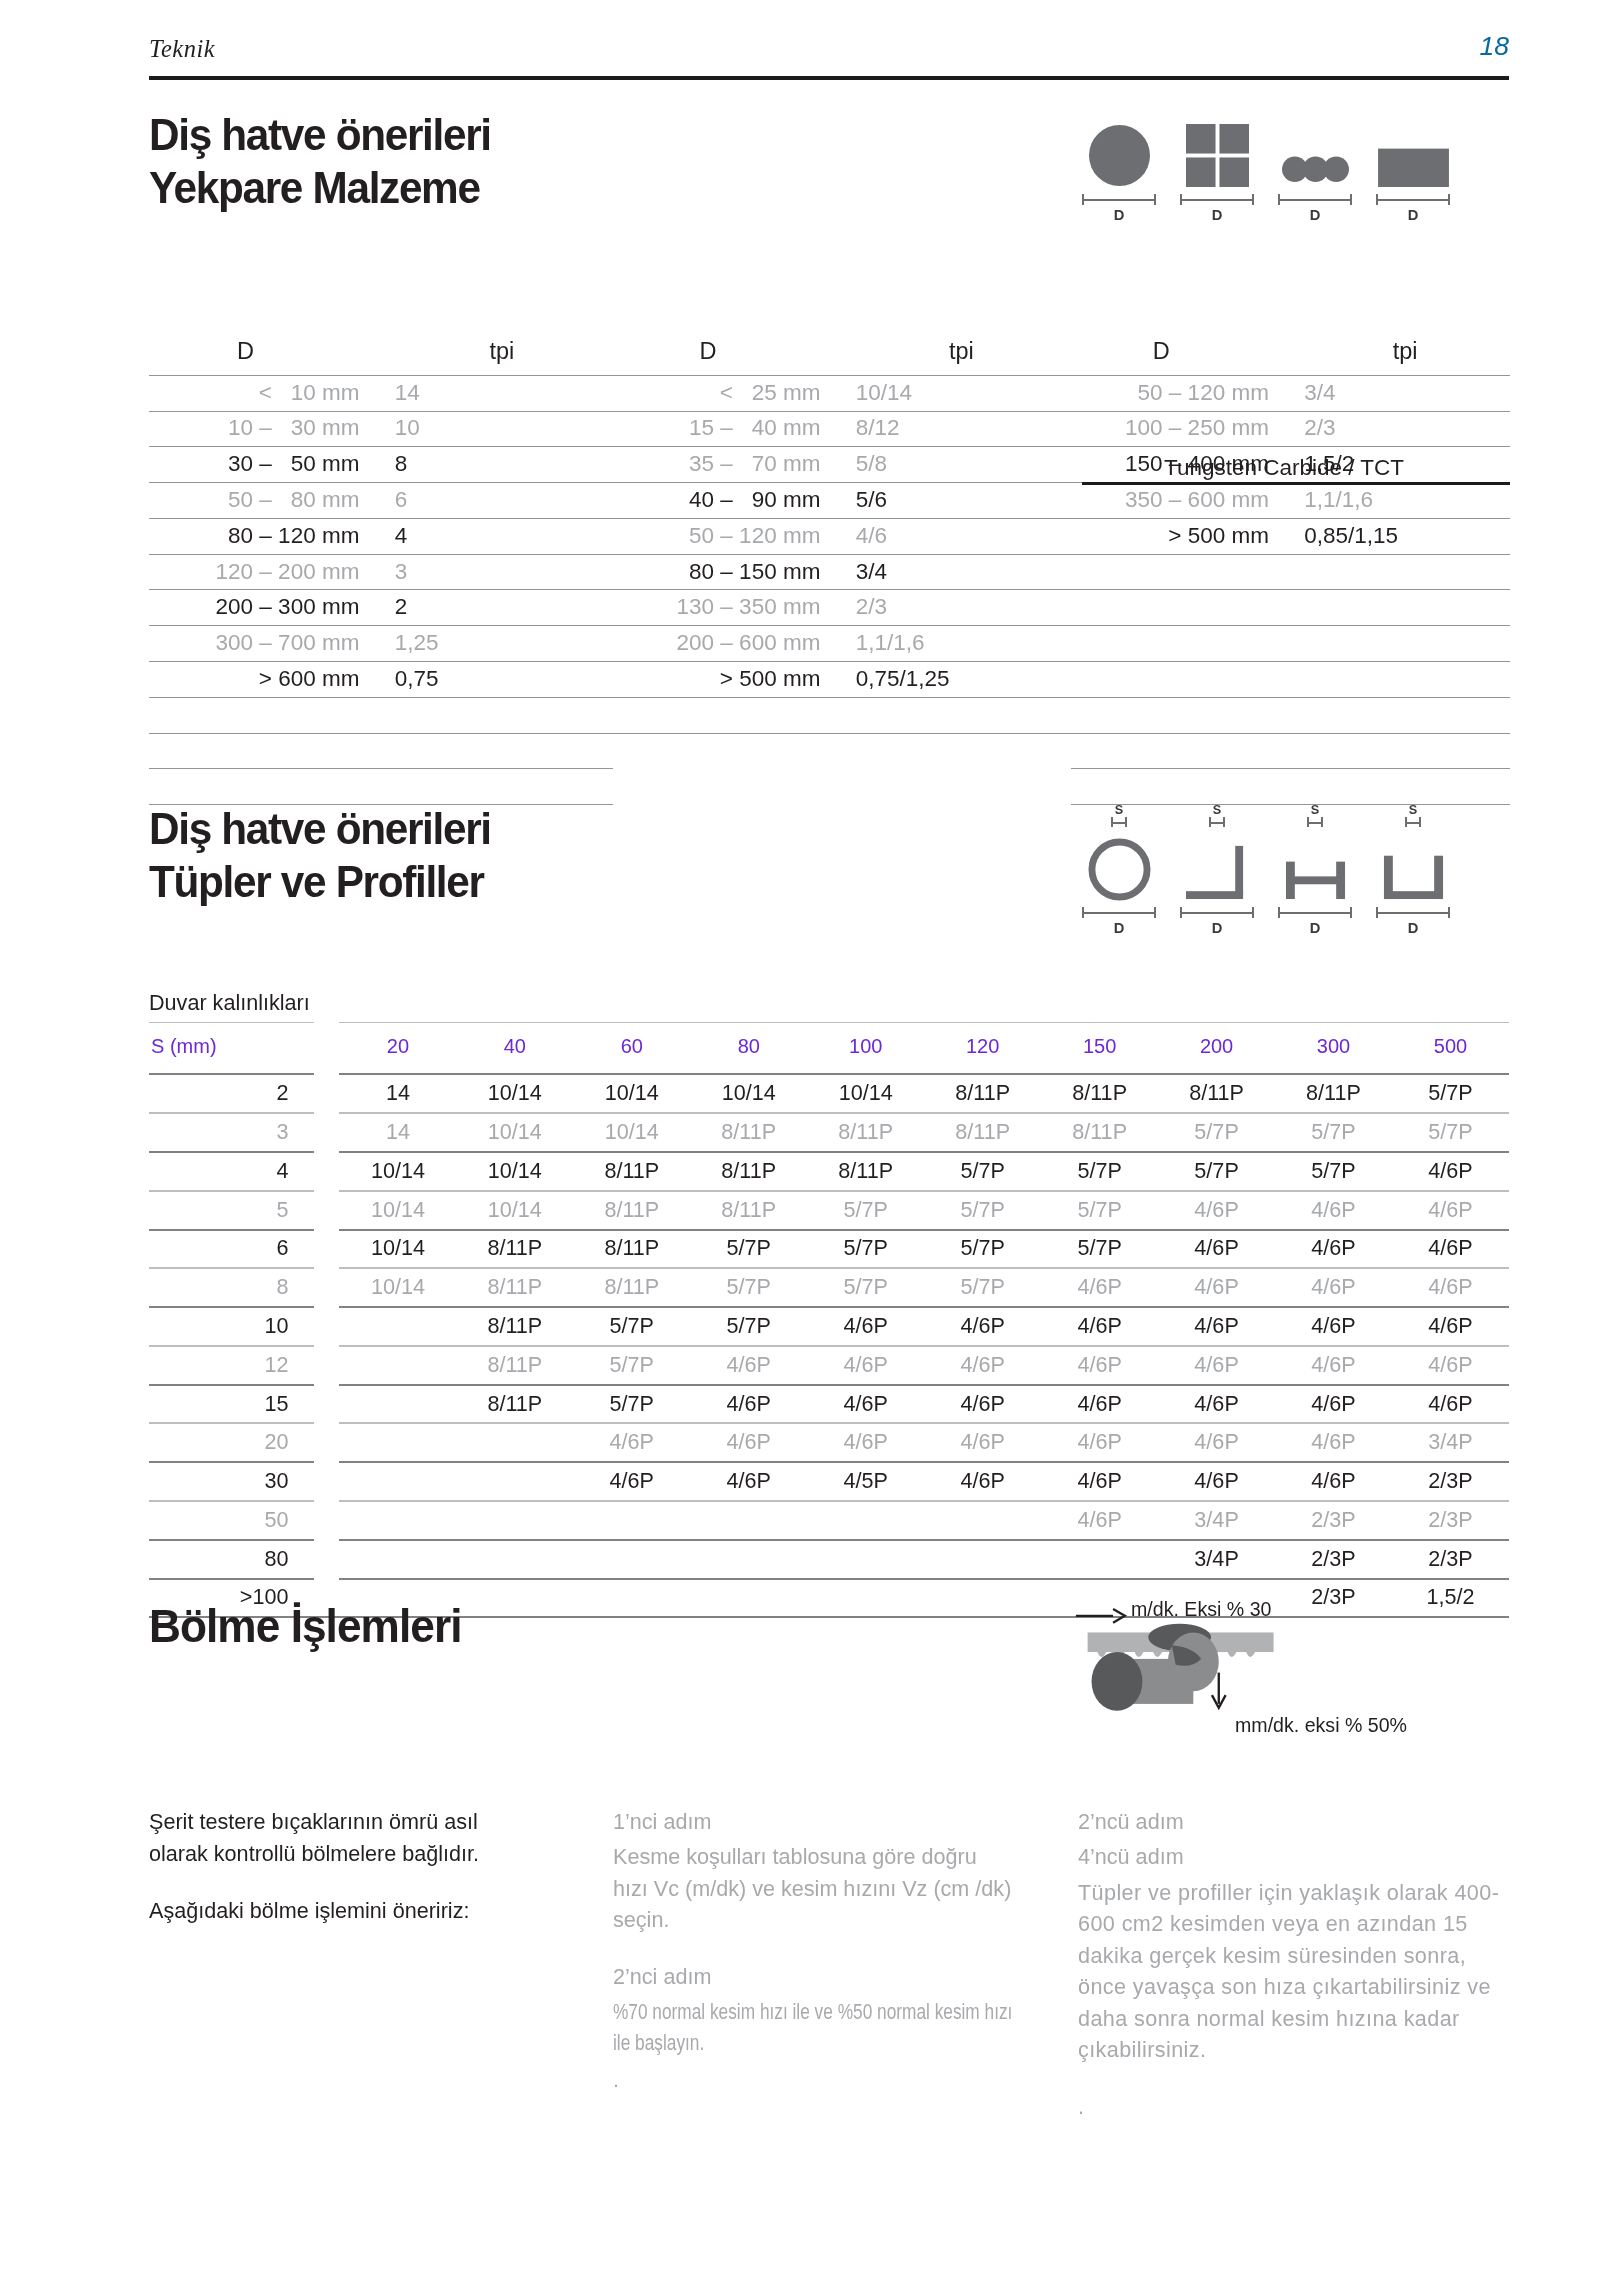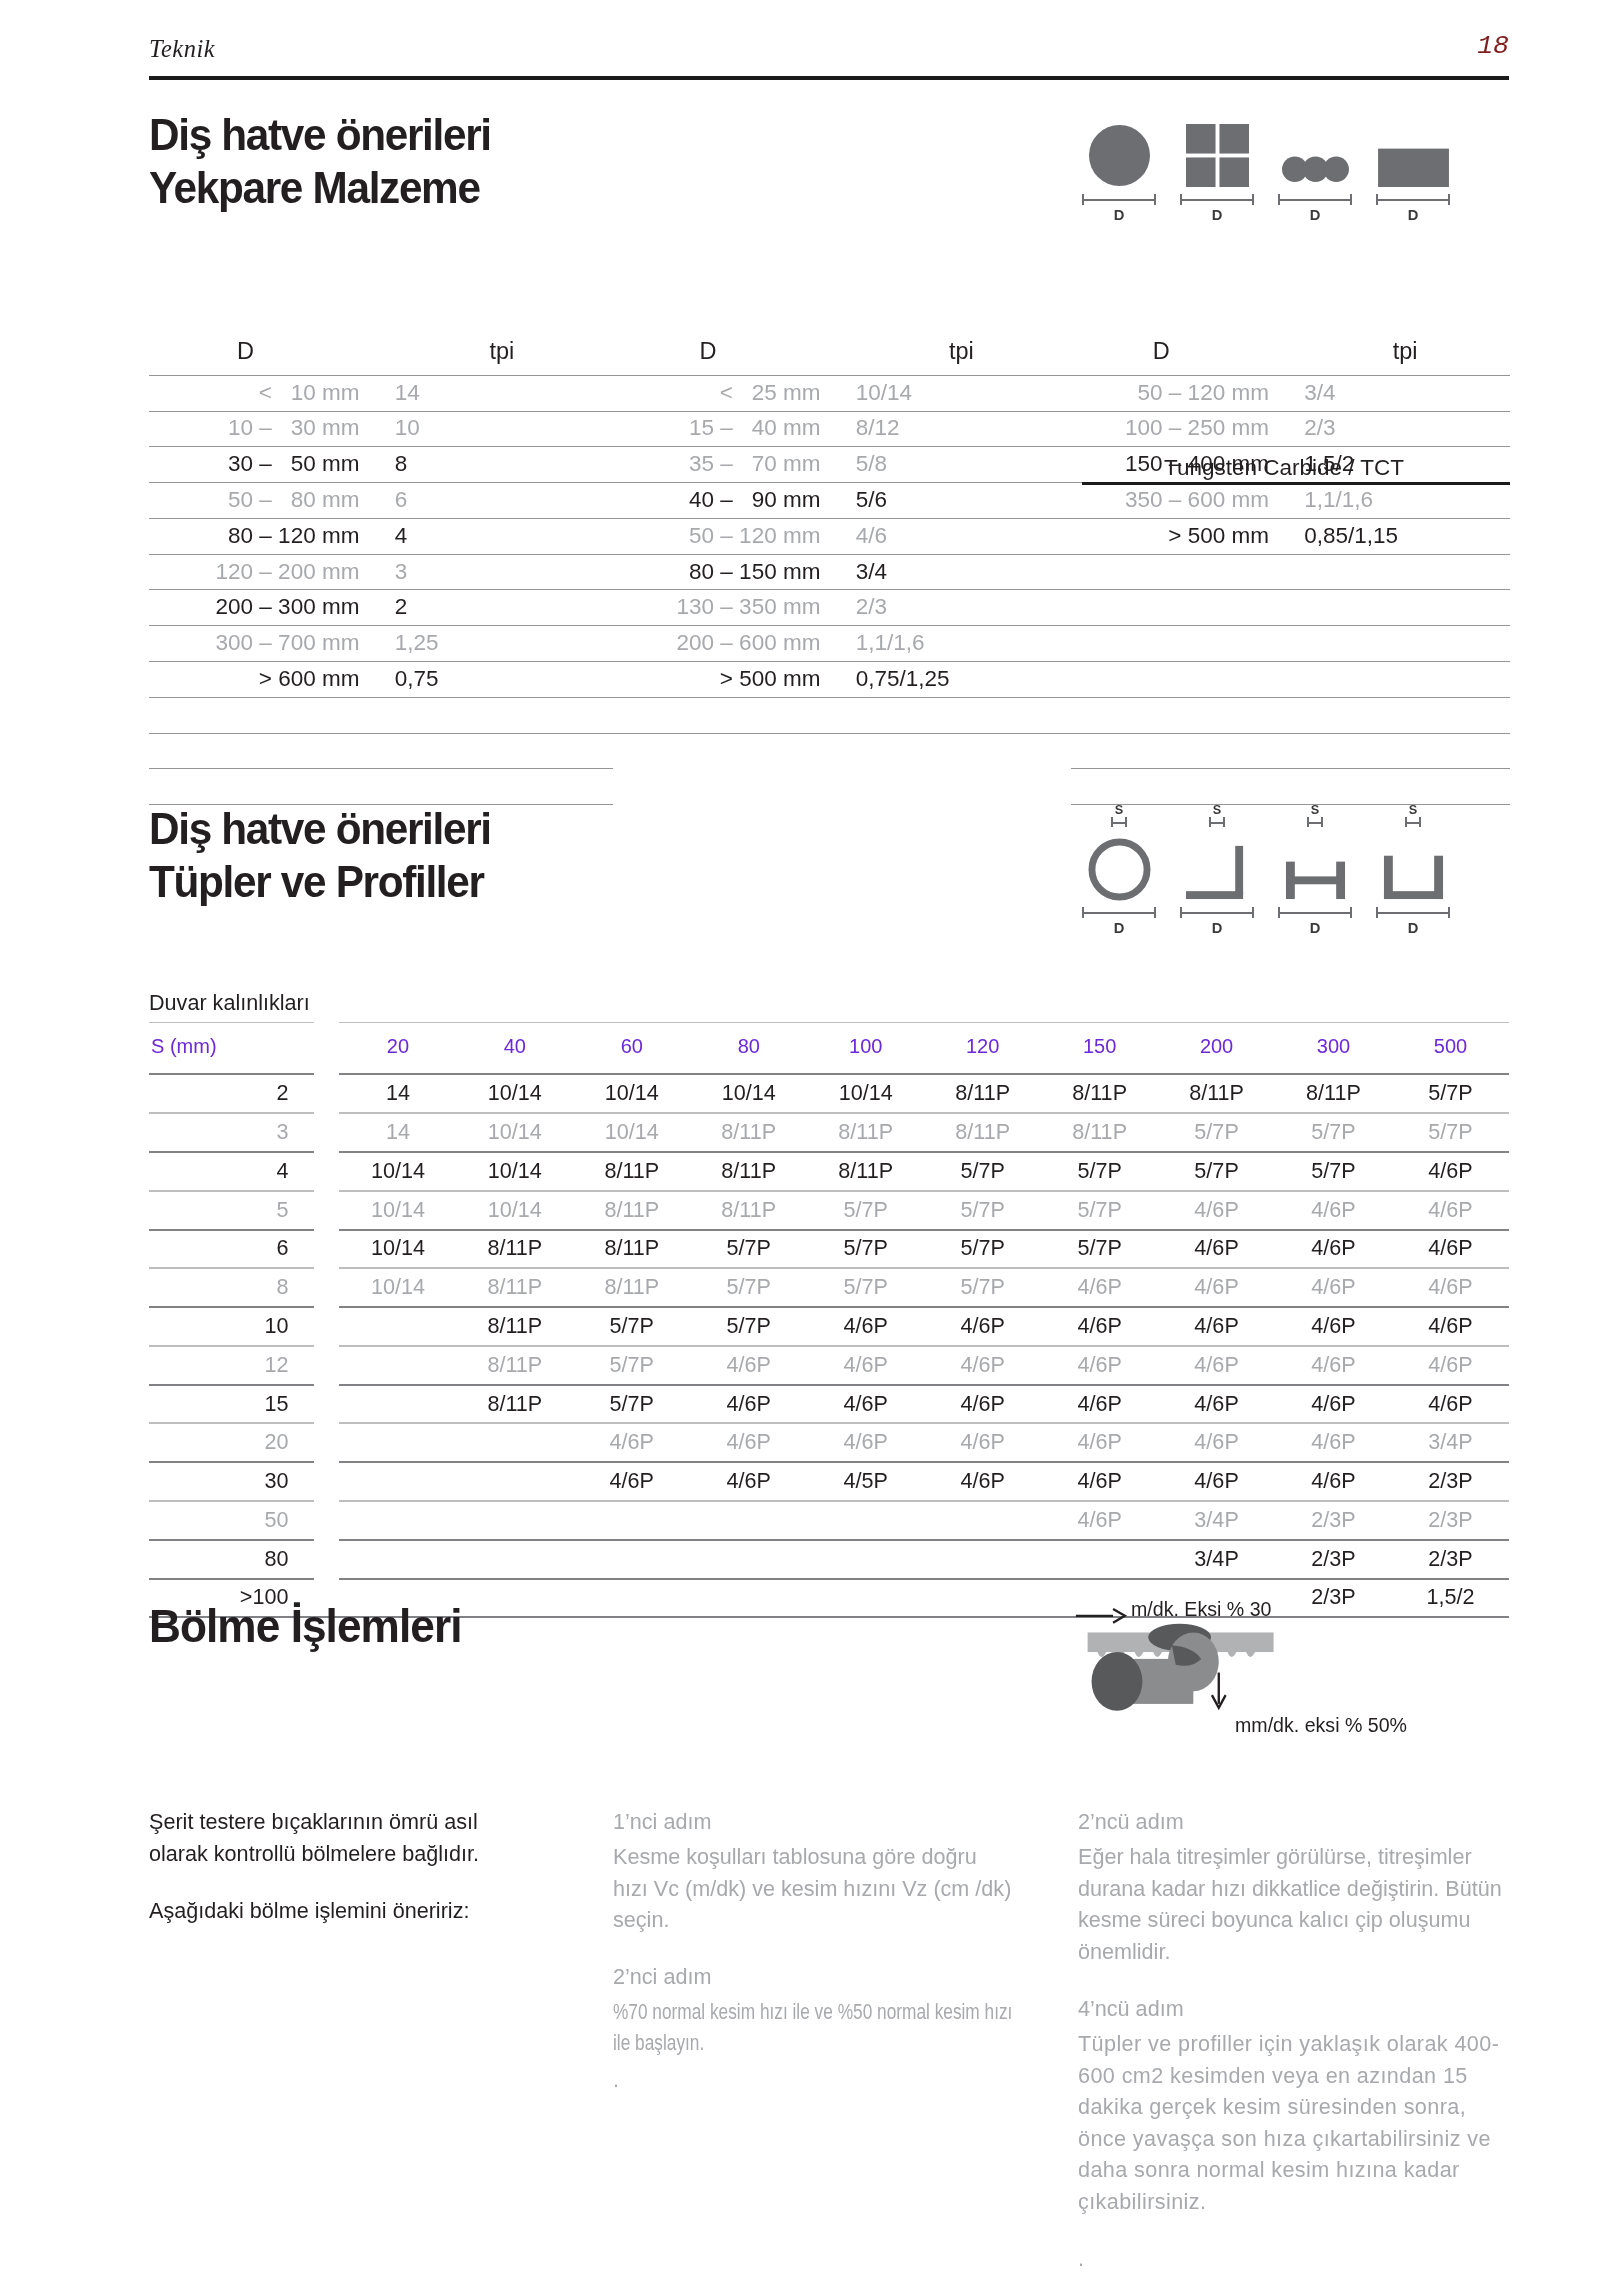--- a/index.html
+++ b/index.html
@@ -8,22 +8,22 @@
     font-family:"Liberation Sans","DejaVu Sans",sans-serif;
     color:#231f20;
     -webkit-font-smoothing:antialiased;
   }
   .page{position:absolute;inset:0;}
 
   
   .hdr{position:absolute;left:149px;top:21.6px;width:1360px;height:49px;}
   .hdr-left{position:absolute;left:0;top:13.7px;font-family:"Liberation Serif","DejaVu Serif",serif;
             font-style:italic;font-size:24.5px;color:#231f20;letter-spacing:0.5px;}
-  .hdr-right{position:absolute;right:0;top:9.8px;font-family:Liberation Mono, monospace;
-            font-style:italic;font-size:26.5px;color:#7f1d1d;}
+  .hdr-right{position:absolute;right:0;top:9.8px;font-family:Liberation Sans, sans-serif;
+            font-style:italic;font-size:26.5px;color:#0369a1;}
   .hdr-rule{position:absolute;left:149px;top:76px;width:1360px;height:3.9px;background:#1b1b1b;}
 
   
   .sec-title{position:absolute;font-weight:bold;font-size:45px;line-height:1.18;
              letter-spacing:-1.4px;color:#231f20;white-space:nowrap;
              transform:scaleX(.94);transform-origin:left center;}
 
   
   .icon-row{position:absolute;display:flex;gap:0;}
   .icon-cell{position:relative;width:98px;display:flex;flex-direction:column;align-items:center;}
@@ -707,20 +707,19 @@
     <p>Kesme koşulları tablosuna göre doğru hızı Vc (m/dk) ve kesim hızını Vz (cm /dk) seçin.</p>
     <p style="margin-bottom:3.9px;">2’nci adım</p>
     <p style="margin-bottom:5.9px;">
         <span class="cond">%70 normal kesim hızı ile ve %50 normal kesim hızı ile başlayın.</span>
       </p>
     <p>.</p>
   </div>
 
   <div class="col grey" style="left:1078px;top:1806px;width:431px;">
     <p style="margin-bottom:3.9px;">2’ncü adım</p>
-    <p>Eğer hala titreşimler görülürse, titreşimler durana kadar hızı dikkatlice değiştirin. Bütün kesme süreci boyunca kalıcı çip oluşumu önemlidir.</p>
     <p style="margin-bottom:3.9px;">4’ncü adım</p>
     <p style="letter-spacing:0.4px;">Tüpler ve profiller için yaklaşık olarak 400-600 cm2 kesimden veya en azından 15 dakika gerçek kesim süresinden sonra, önce yavaşça son hıza çıkartabilirsiniz ve daha sonra normal kesim hızına kadar çıkabilirsiniz.</p>
     <p>.</p>
   </div>
 
 </div>
 
 
 </body></html>

